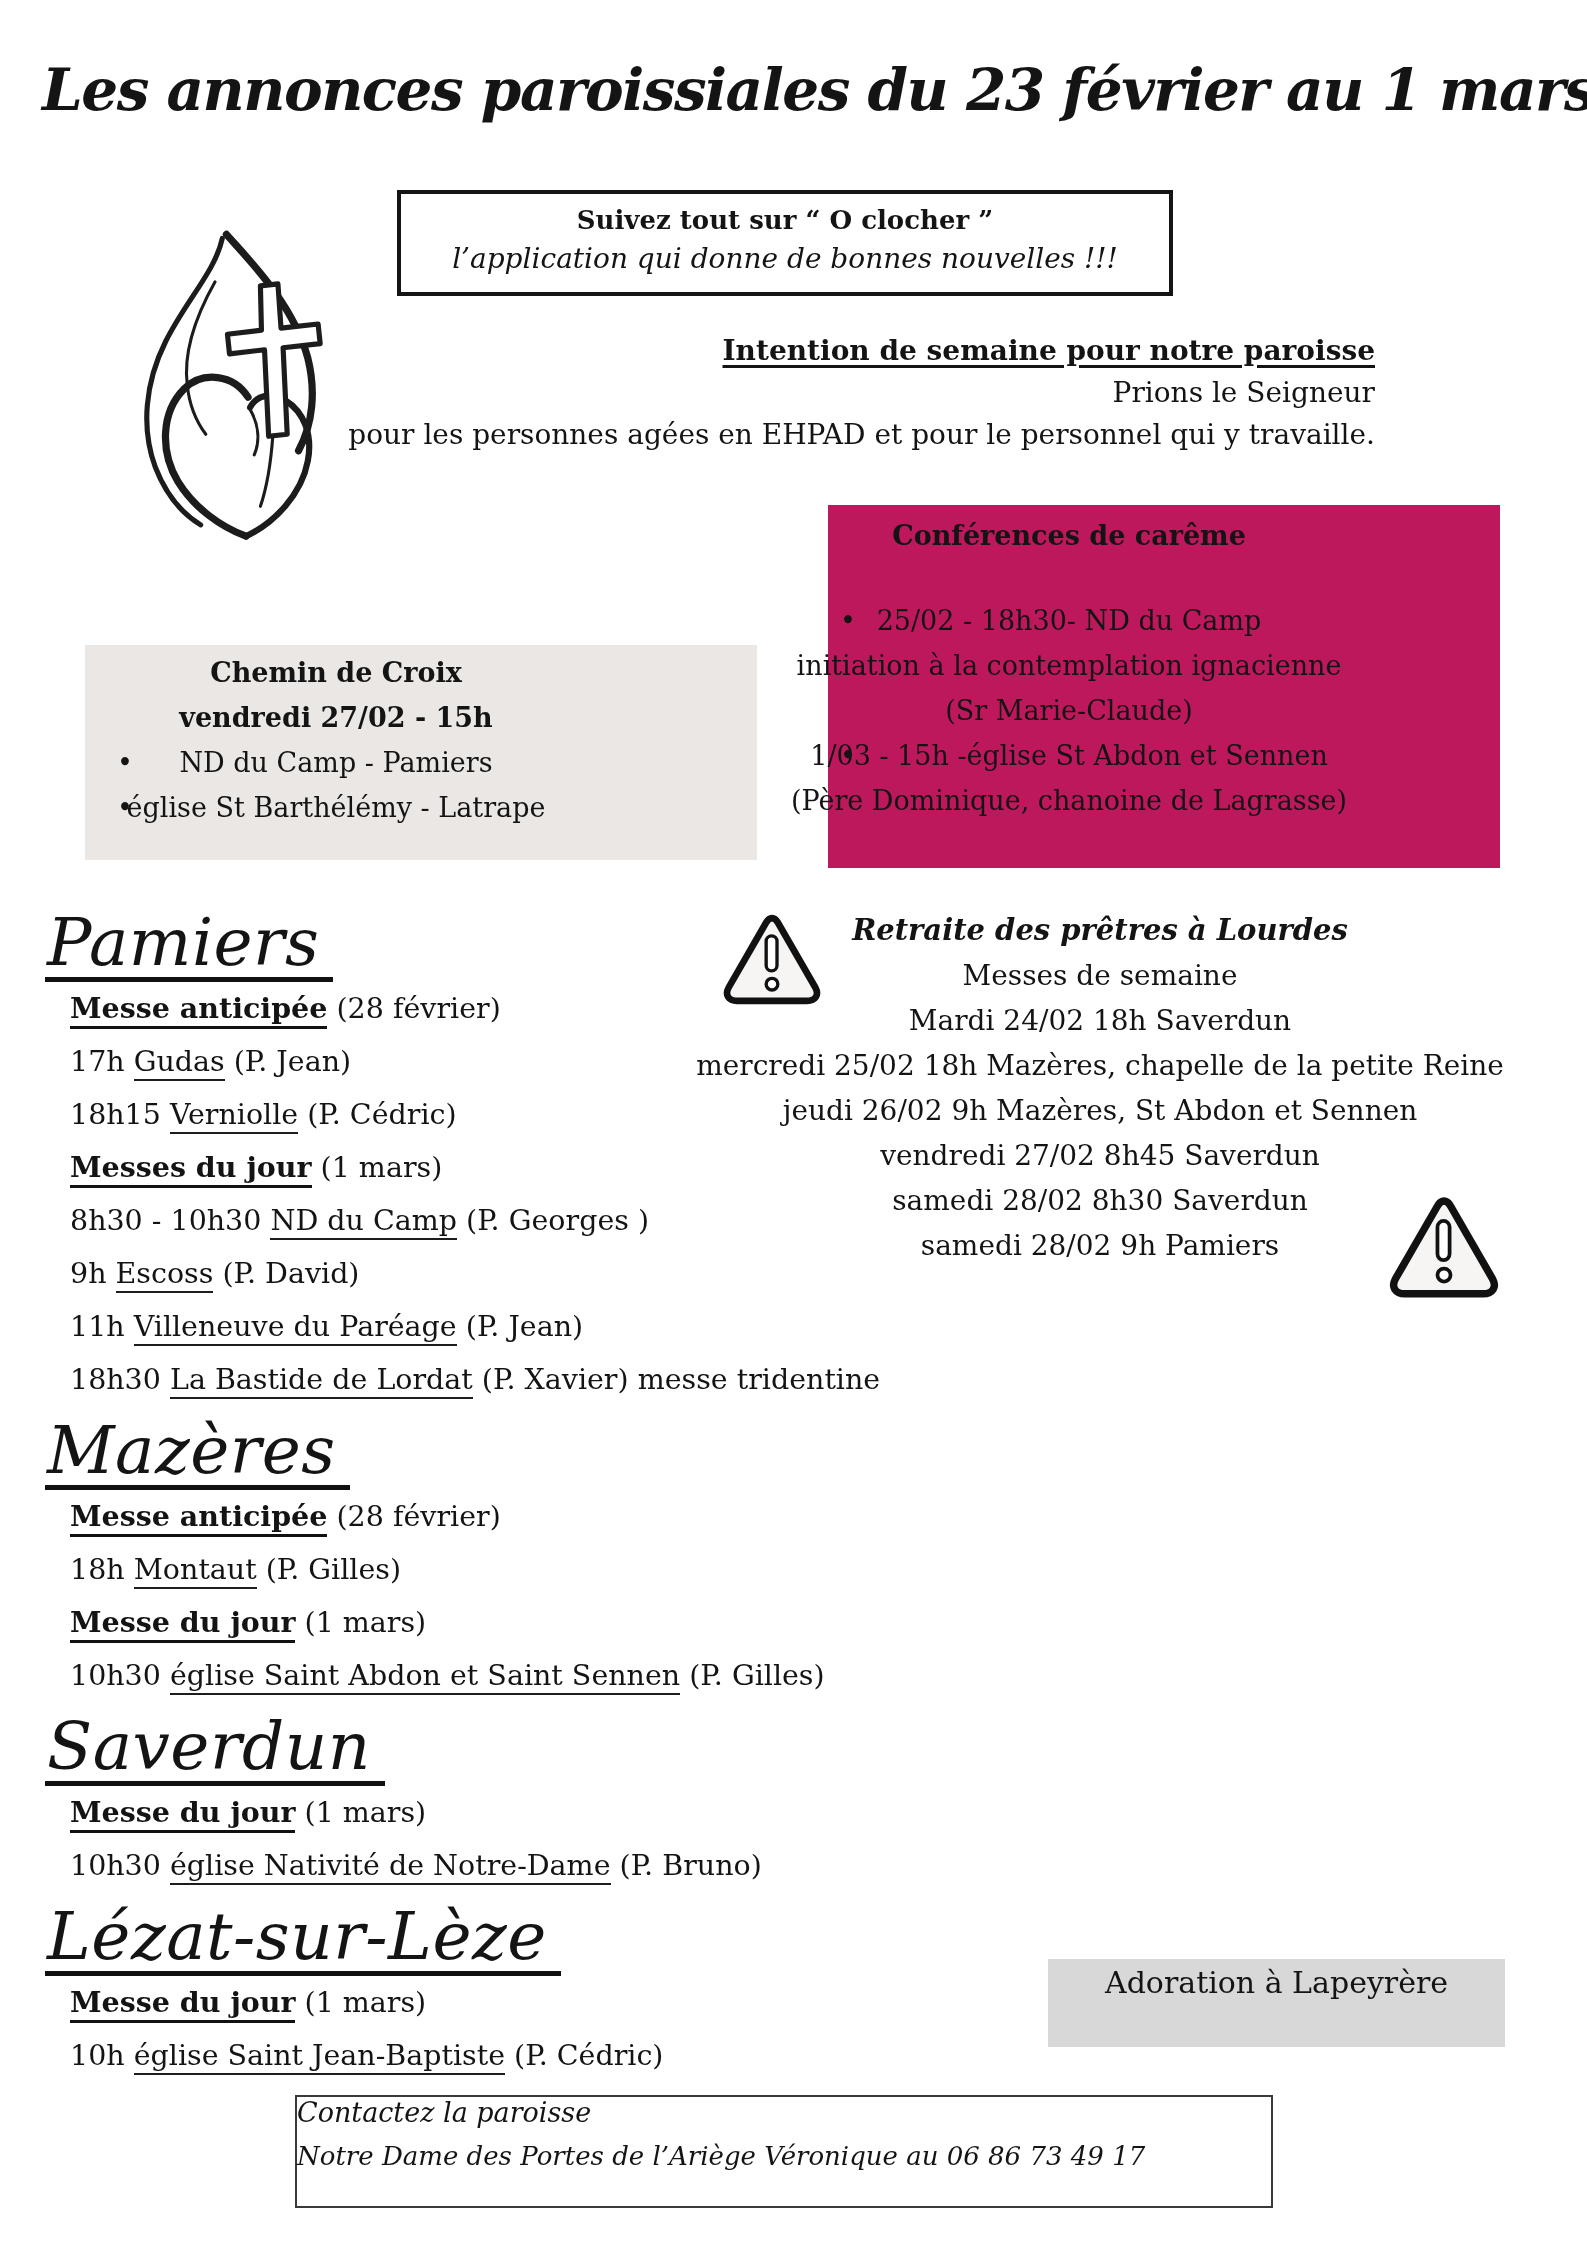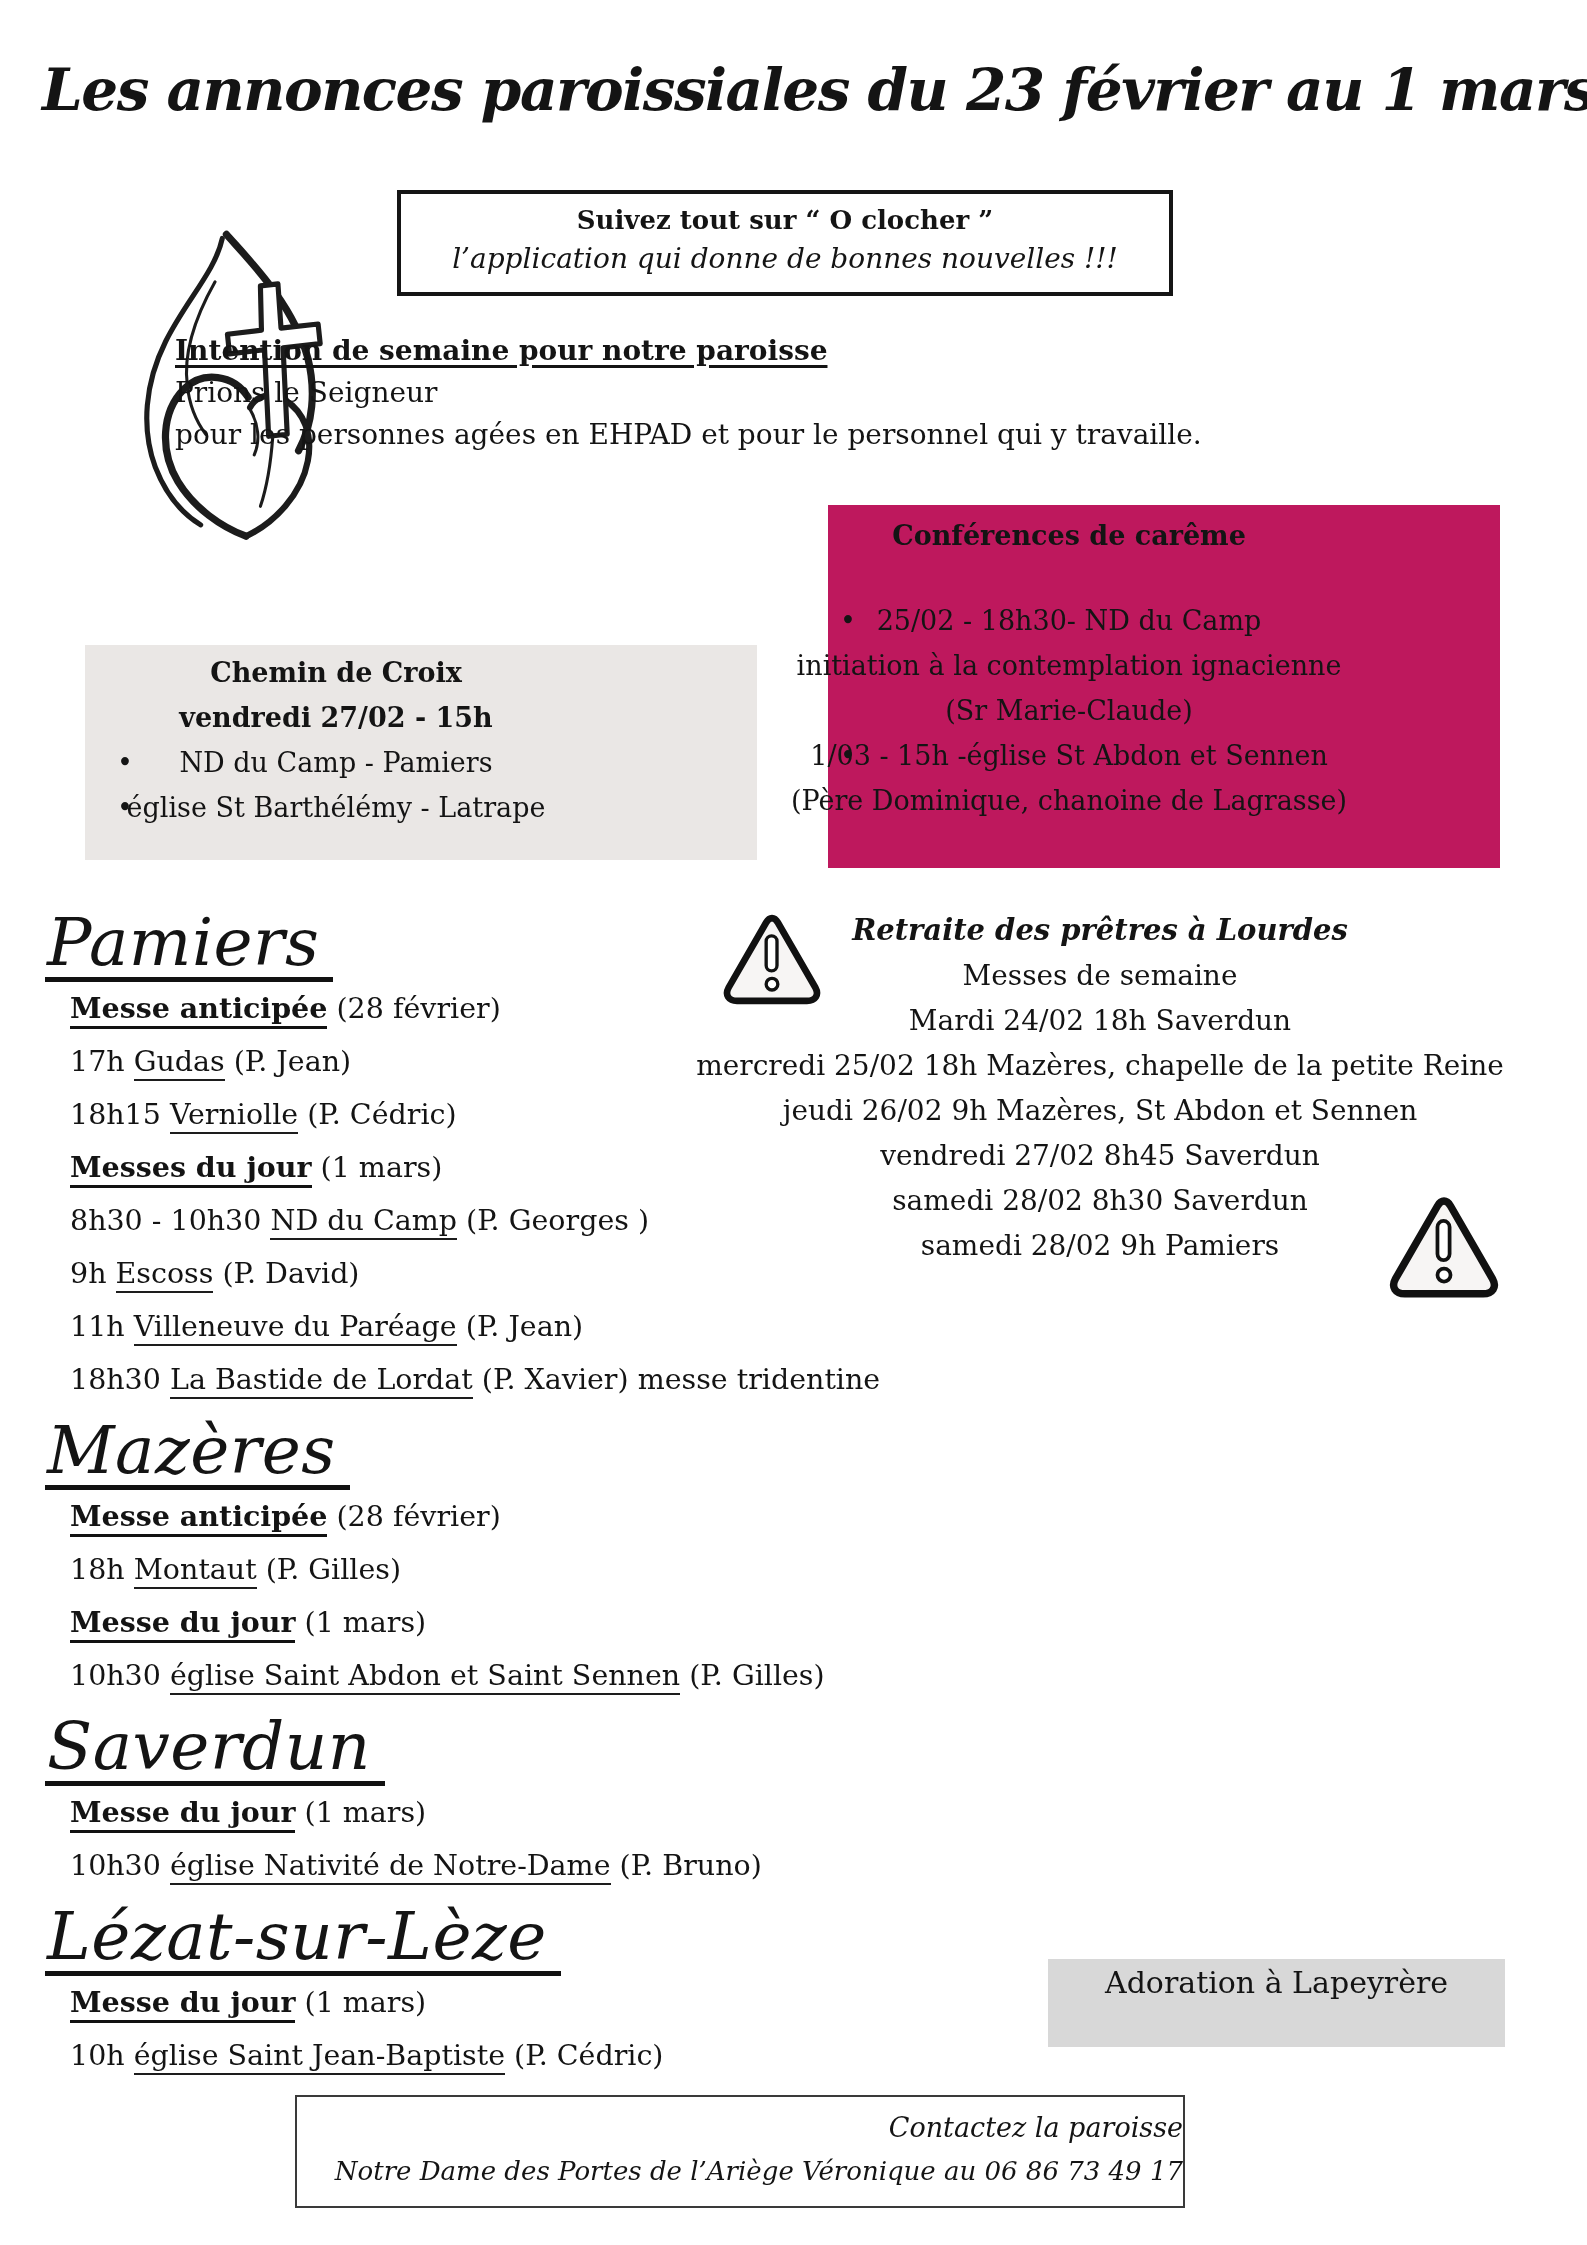--- a/index.html
+++ b/index.html
@@ -20,21 +20,21 @@
     left:397px;top:190px;width:776px;height:106px;border:4px solid #151515;
     box-sizing:border-box;text-align:center;padding-top:11px;
   }
   .follow-line1{font-weight:bold;font-size:26px;}
   .follow-line2{font-size:28px;margin-top:7px;font-style:italic;}
 
   
   .logo{left:92px;top:222px;width:275px;height:340px;}
 
   
-  .intention{left:175px;top:330px;width:1200px;text-align:left;font-size:28px;line-height:42px;}
+  .intention{left:175px;top:330px;width:1200px;text-align:right;font-size:28px;line-height:42px;}
   .intention-heading{
     font-weight:bold;font-size:28px;
     text-decoration:underline;text-decoration-thickness:2.5px;text-underline-offset:5px;
   }
 
   
   .grey-box{background:#eae7e5;box-sizing:border-box;font-size:27px;line-height:45px;}
   .conf-box{left:828px;top:505px;width:672px;height:363px;padding-top:8px;}
   .chemin-box{left:85px;top:645px;width:672px;height:215px;padding-top:5px;}
   .box-inner{position:relative;text-align:center;white-space:nowrap;}
@@ -63,22 +63,22 @@
 
   
   .adoration{
     left:1048px;top:1959px;width:457px;height:88px;background:#d8d8d8;
     box-sizing:border-box;text-align:center;font-size:30px;line-height:43px;padding-top:2px;
   }
   .adoration .u{text-decoration-thickness:2px;text-underline-offset:5px;}
 
   
   .contact-box{
-    left:295px;top:2095px;width:890px;height:113px;border:2.5px solid #3a3a3a;
-    box-sizing:border-box;text-align:right;font-style:italic;font-size:27px;padding-top:15px;
+    left:295px;top:2095px;width:978px;height:113px;border:2.5px solid #3a3a3a;
+    box-sizing:border-box;text-align:left;font-style:italic;font-size:27px;
   }
   .contact-line2{margin-top:13px;font-size:26px;white-space:nowrap;}
 </style>
 </head>
 <body>
 
 <div class="abs page-title">Les annonces paroissiales du 23 février au 1 mars</div>
 
 <div class="abs follow-box">
   <div class="follow-line1">Suivez tout sur “ O clocher ”</div>

